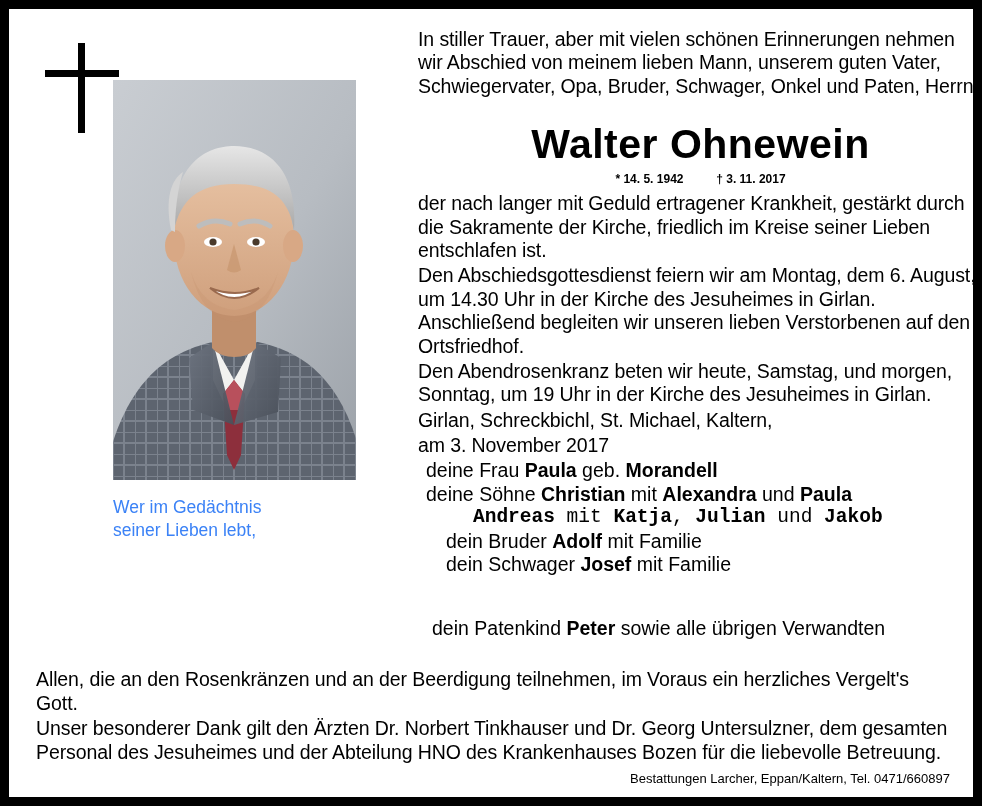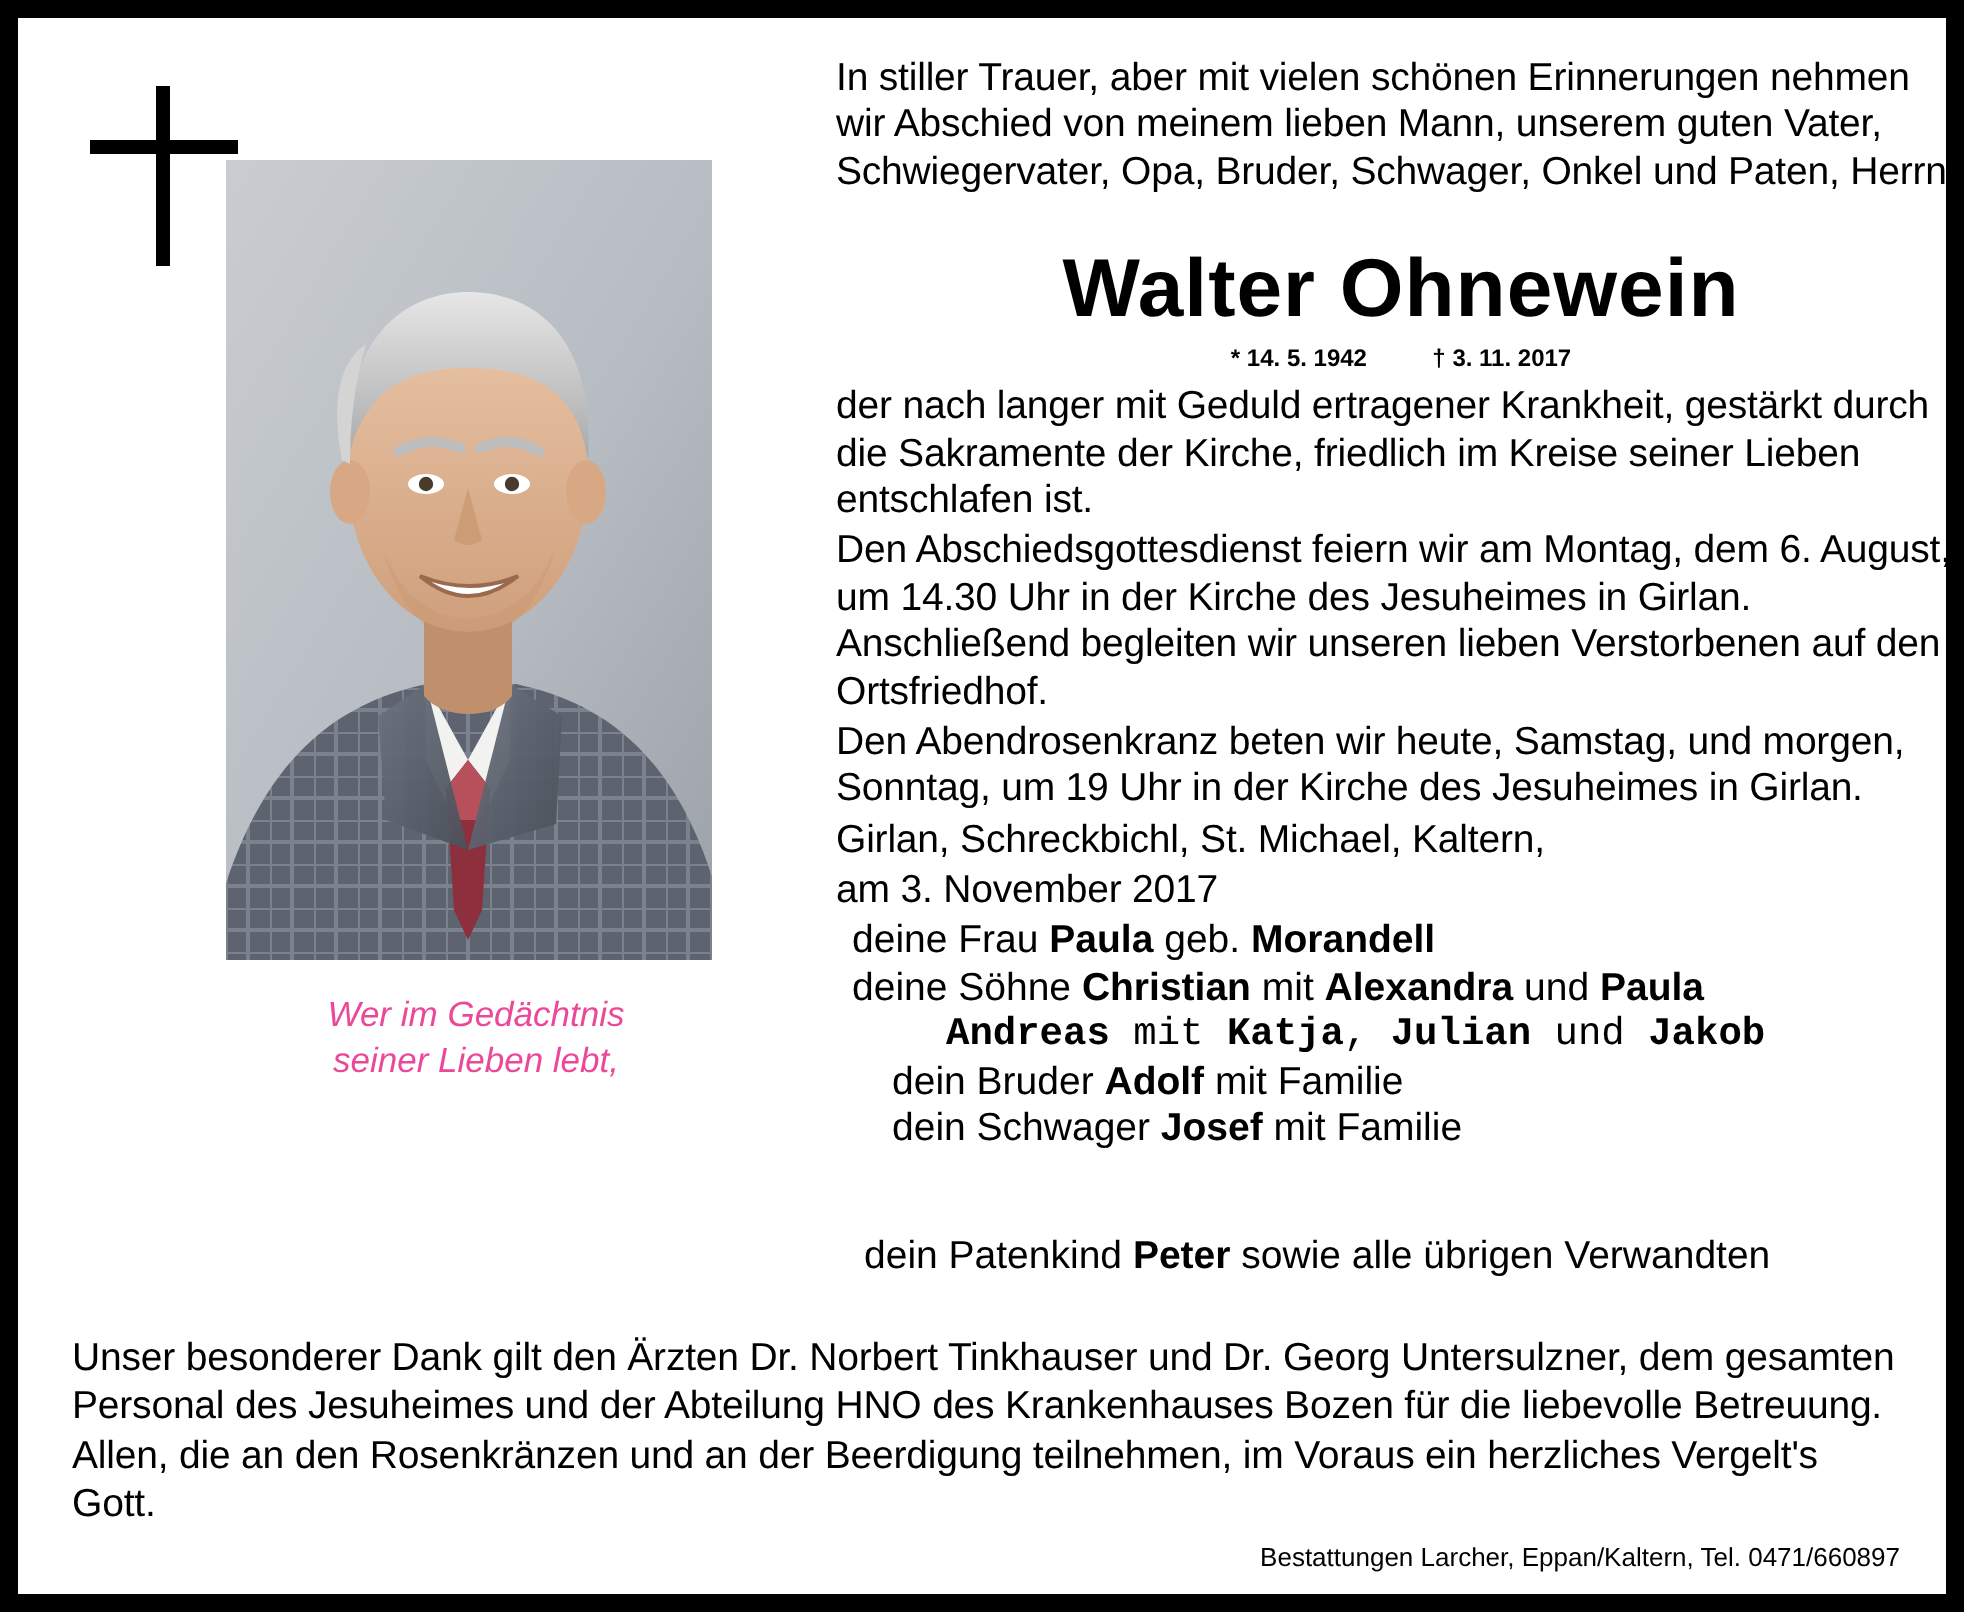--- a/index.html
+++ b/index.html
@@ -71,25 +71,23 @@
     overflow: hidden;
     background: #d8d8d8;
   }
   .photo svg { display: block; }
 
   .verse {
     position: absolute;
     left: 95px;
     top: 478px;
     width: 250px;
-    text-align: center;
-    font-style: italic;
     font-size: 17.5px;
     line-height: 1.3;
-    color: #ec4899;
+    color: #3b82f6;
   }
 
   .right-col {
     position: absolute;
     left: 400px;
     top: 10px;
     width: 565px;
   }
   .para {
     font-size: 19.5px;
@@ -244,20 +242,20 @@
           <div class="line indent1"><span>deine Frau </span><span><b>Paula</b></span><span> geb. </span><span><b>Morandell</b></span></div>
           <div class="line indent1"><span>deine Söhne  </span><span><b>Christian</b></span><span> mit </span><span><b>Alexandra</b></span><span> und </span><span><b>Paula</b></span></div>
           <div class="line indent2"><span><b>Andreas</b></span><span> mit </span><span><b>Katja</b></span><span>, </span><span><b>Julian</b></span><span> und </span><span><b>Jakob</b></span></div>
           <div class="line indent3"><span>dein Bruder </span><span><b>Adolf</b></span><span> mit Familie</span></div>
           <div class="line indent3"><span>dein Schwager </span><span><b>Josef</b></span><span> mit Familie</span></div>
           <div class="line indent4"><span>dein Patenkind </span><span><b>Peter</b></span><span> sowie alle übrigen Verwandten</span></div>
         </div>
     </div>
 
     <div class="bottom">
+      <p class="para">Allen, die an den Rosenkränzen und an der Beerdigung teilnehmen, im Voraus ein herzliches Vergelt's Gott.</p>
       <p class="para">Unser besonderer Dank gilt den Ärzten Dr. Norbert Tinkhauser und Dr. Georg Untersulzner, dem gesamten Personal des Jesuheimes und der Abteilung HNO des Krankenhauses Bozen für die liebevolle Betreuung.</p>
-      <p class="para">Allen, die an den Rosenkränzen und an der Beerdigung teilnehmen, im Voraus ein herzliches Vergelt's Gott.</p>
     </div>
 
     <div class="credit">Bestattungen Larcher, Eppan/Kaltern, Tel. 0471/660897</div>
 
   </div>
 </div>
 
 </body></html>

